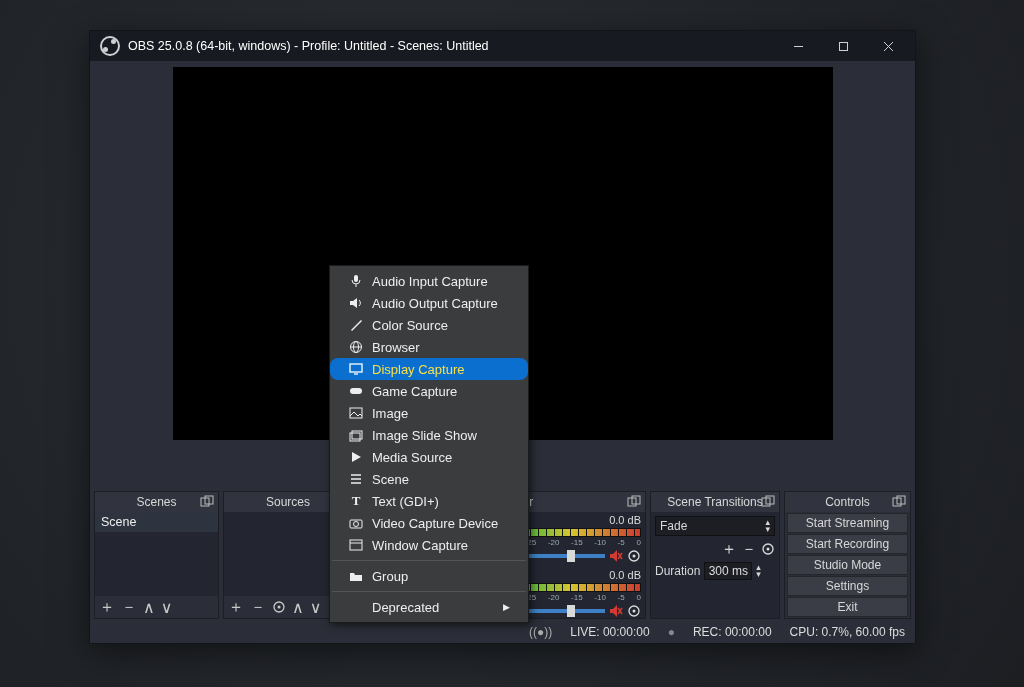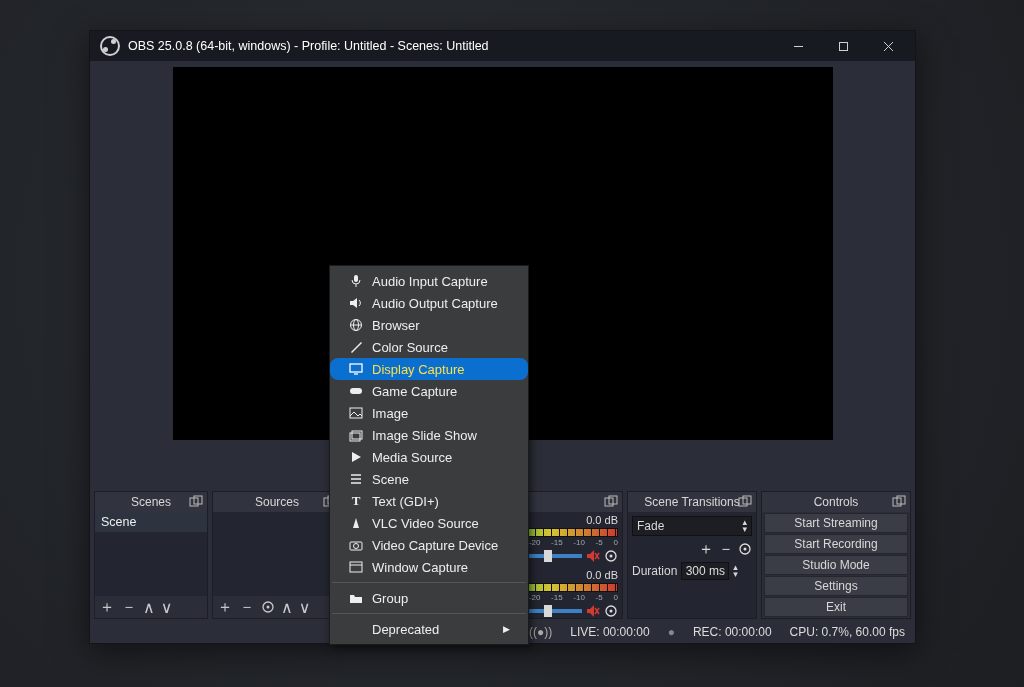--- a/index.html
+++ b/index.html
@@ -23,25 +23,25 @@
   .win-btn { width:45px; height:30px; display:flex; align-items:center; justify-content:center; color:#cfd0d1; }
   
   .menubar { height:25px; display:flex; align-items:center; padding:0 4px; gap:0; background:#2b2e38; }
   .menubar .mitem { padding:3px 9px; color:#d8d8d8; }
   
   .preview-wrap { flex:1; display:flex; justify-content:center; align-items:flex-start; padding:6px 4px 2px; }
   .preview { width:660px; height:373px; background:#000; }
   
   .docks { display:flex; gap:4px; padding:0 4px 2px; height:130px; }
   .panel { background:#2b2e38; border:1px solid #1c1e24; display:flex; flex-direction:column; }
-  .panel.scenes  { width:114px;}
+  .panel.scenes  { width:125px;}
   .panel.sources { width:130px;}
   .panel.mixer   { flex:1;}
   .panel.trans   { width:130px;}
-  .panel.ctrls   { width:150px;justify-content:center;}
+  .panel.ctrls   { width:127px;justify-content:center;}
   .phead { height:20px; display:flex; align-items:center; justify-content:center; position:relative; background:#31343f; font-size:12px;}
   .phead .popicon { position:absolute; right:4px; top:3px; width:14px; height:14px; }
   .pbody { flex:1; background:#232530; position:relative; overflow:hidden; }
   .pfoot { height:22px; background:#2b2e38; display:flex; align-items:center; gap:6px; padding:0 4px; font-size:16px; color:#c9c9c9; }
   .pfoot span, .tfoot span { cursor:default; }
   .scene-row { padding:3px 6px; background:#2e3340; color:#eee; font-size:12.5px;}
   
   .ctrl-btn { height:20px; margin:1px 2px; background:#3a3d46; display:flex; align-items:center; justify-content:center; font-size:12px; border:1px solid #24262c;}
   
   .trans-row { display:flex; align-items:center; padding:2px 4px; gap:4px; font-size:12px;}
@@ -330,35 +330,35 @@
           <svg width="14" height="14" viewBox="0 0 14 14">
             <polygon points="1,5 4,5 8,2 8,12 4,9 1,9" fill="#eee"></polygon>
             <path d="M10 4 a4 4 0 0 1 0 6" fill="none" stroke="#eee"></path>
           </svg>
         </span>
         <span>Audio Output Capture</span>
       </div>
     <div class="ctx-item">
         <span class="cicn">
           <svg width="14" height="14" viewBox="0 0 14 14">
+            <path d="M2 12 L5 9 L12 2 L13 3 L6 10 L3 13 Z" fill="#eee"></path>
+          </svg>
+        </span>
+        <span>Color Source</span>
+      </div>
+    <div class="ctx-item">
+        <span class="cicn">
+          <svg width="14" height="14" viewBox="0 0 14 14">
             <circle cx="7" cy="7" r="5.5" fill="none" stroke="#eee"></circle>
             <ellipse cx="7" cy="7" rx="2.5" ry="5.5" fill="none" stroke="#eee"></ellipse>
             <line x1="1.5" y1="7" x2="12.5" y2="7" stroke="#eee"></line>
           </svg>
         </span>
         <span>Browser</span>
       </div>
-    <div class="ctx-item">
-        <span class="cicn">
-          <svg width="14" height="14" viewBox="0 0 14 14">
-            <path d="M2 12 L5 9 L12 2 L13 3 L6 10 L3 13 Z" fill="#eee"></path>
-          </svg>
-        </span>
-        <span>Color Source</span>
-      </div>
     <div class="ctx-item hi">
         <span class="cicn">
           <svg width="14" height="14" viewBox="0 0 14 14">
             <rect x="1" y="2" width="12" height="8" fill="none" stroke="#fff" stroke-width="1.3"></rect>
             <line x1="5" y1="12" x2="9" y2="12" stroke="#fff" stroke-width="1.3"></line>
           </svg>
         </span>
         <span>Display Capture</span>
       </div>
     <div class="ctx-item">
@@ -407,28 +407,20 @@
       </div>
     <div class="ctx-item">
         <span class="cicn">
           <span style="font-weight:bold; font-family:serif;">T</span>
         </span>
         <span>Text (GDI+)</span>
       </div>
     <div class="ctx-item">
         <span class="cicn">
           <svg width="14" height="14" viewBox="0 0 14 14">
-            <polygon points="7,2 10,12 4,12" fill="#eee"></polygon>
-          </svg>
-        </span>
-        <span>VLC Video Source</span>
-      </div>
-    <div class="ctx-item">
-        <span class="cicn">
-          <svg width="14" height="14" viewBox="0 0 14 14">
             <rect x="1" y="4" width="12" height="8" rx="1" fill="none" stroke="#eee"></rect>
             <circle cx="7" cy="8" r="2.5" fill="none" stroke="#eee"></circle>
           </svg>
         </span>
         <span>Video Capture Device</span>
       </div>
     <div class="ctx-item">
         <span class="cicn">
           <svg width="14" height="14" viewBox="0 0 14 14">
             <rect x="1" y="2" width="12" height="10" fill="none" stroke="#eee"></rect>

